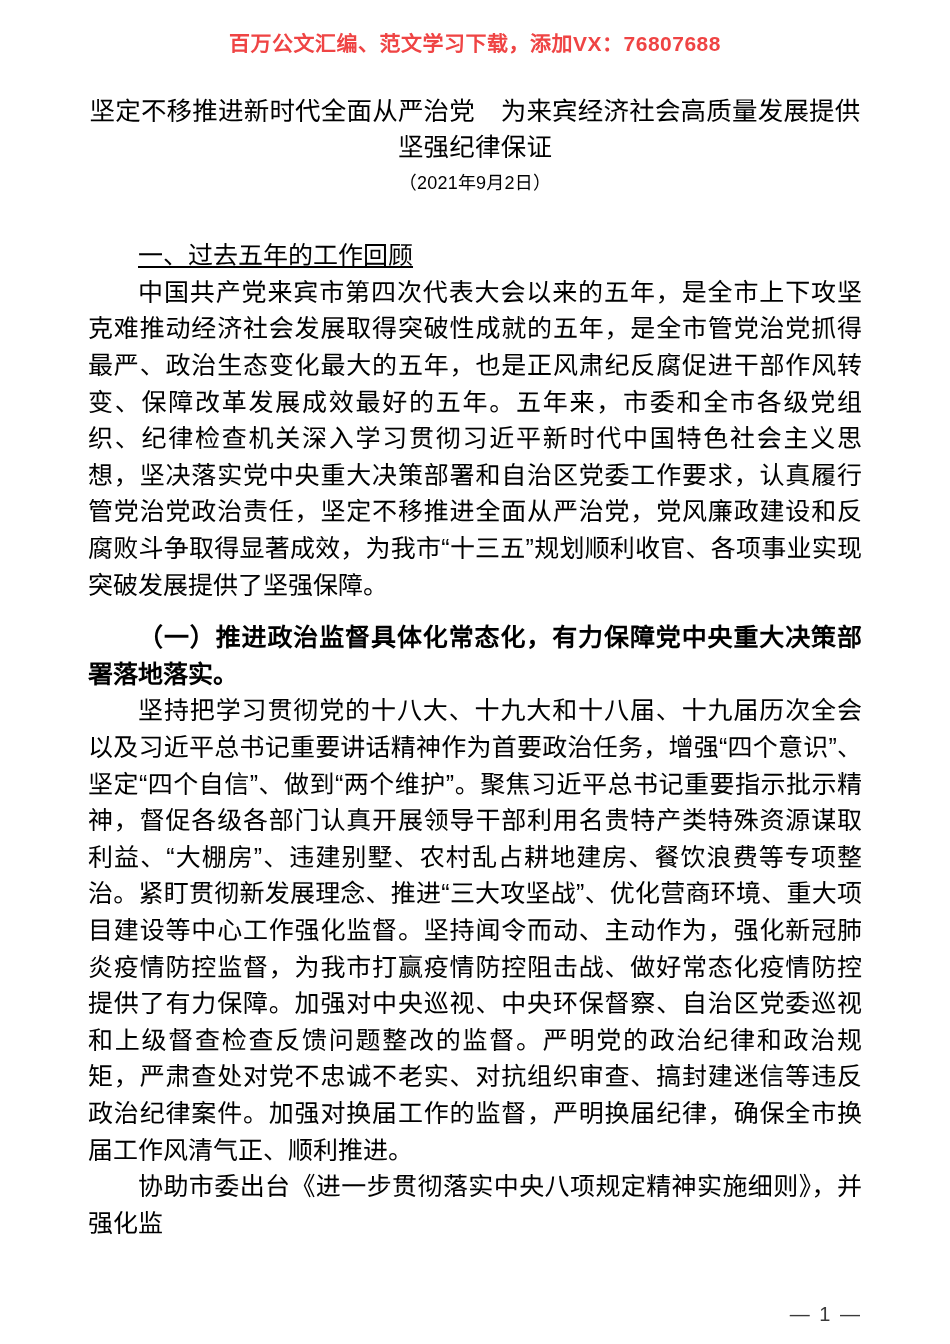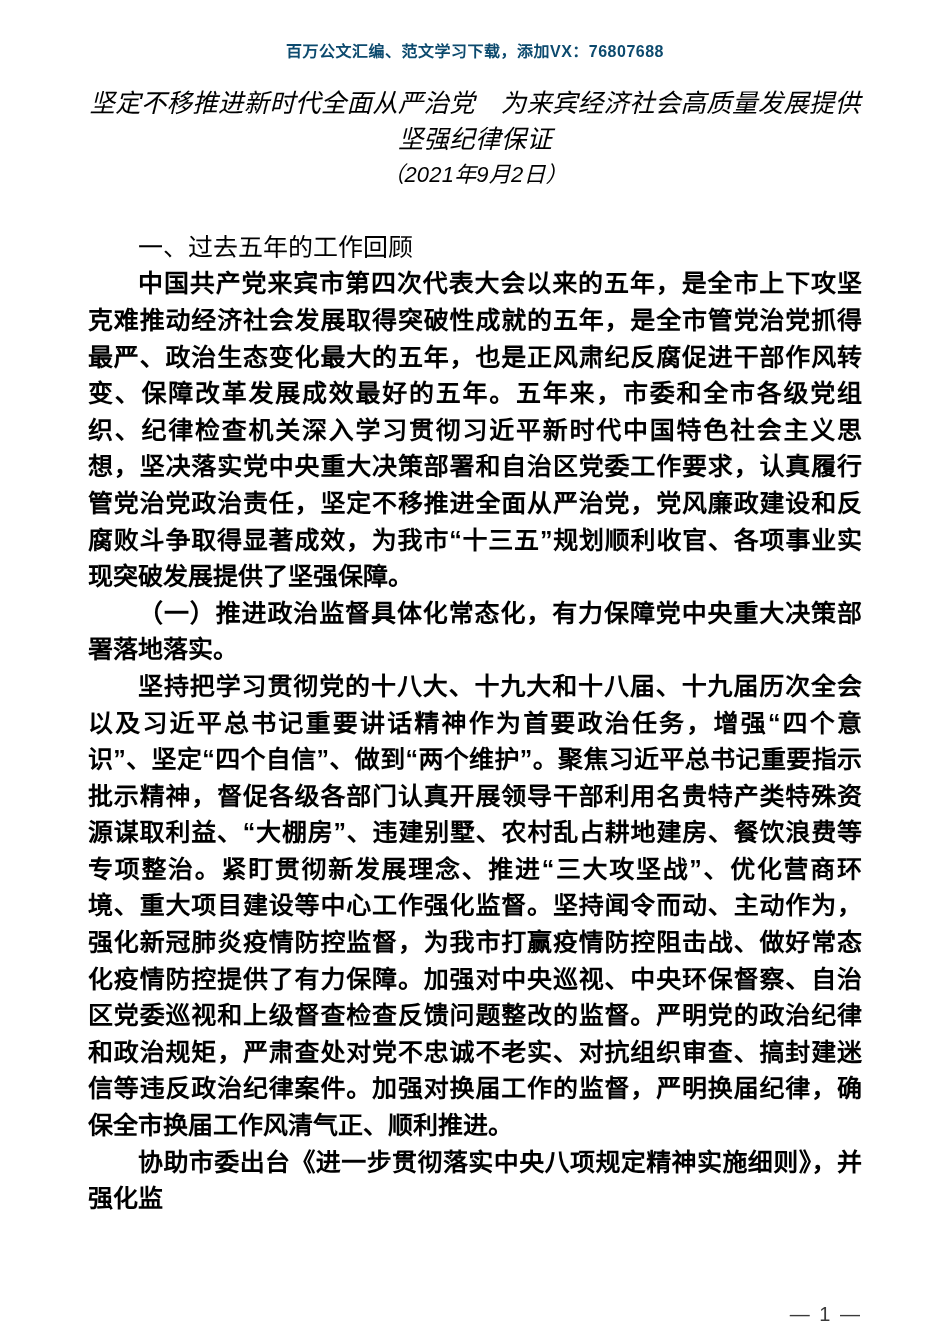--- a/index.html
+++ b/index.html
@@ -21,75 +21,75 @@
     position: relative;
     width: 950px;
     height: 1344px;
     box-sizing: border-box;
     padding: 0 88px;
   }
 
   
   .promo-banner {
     text-align: center;
-    font-size: 16px;
+    font-size: 21px;
     font-weight: 700;
-    color: #0c4a6e;
+    color: #ef4444;
     letter-spacing: 0.5px;
-    padding-top: 42px;
+    padding-top: 30px;
     line-height: 1.3;
     white-space: nowrap;
   }
 
   
   .doc-title-block {
-    margin-top: 22px;
-    font-style: italic;
+    margin-top: 36px;
   }
   .doc-title {
     text-align: center;
     font-size: 25.5px;
     font-weight: 400;
     line-height: 36px;
     letter-spacing: 0.2px;
   }
   .doc-subtitle {
     text-align: center;
     font-size: 25.5px;
     font-weight: 400;
     line-height: 36px;
     letter-spacing: 0.2px;
   }
   .doc-date {
     text-align: center;
-    font-size: 22px;
+    font-size: 18px;
     font-weight: 400;
     line-height: 36px;
     letter-spacing: 0.2px;
   }
 
   
   .body-content {
     margin-top: 36px;
   }
   .para {
     font-size: 25px;
     line-height: 36.6px;
     text-align: justify;
     text-justify: inter-ideograph;
     text-indent: 50px;
     margin: 0;
     letter-spacing: 0px;
-    font-weight: bold;
   }
   .para.bold {
     font-weight: 700;
+    margin-top: 16px;
   }
   .para.section-head {
     font-weight: 400;
+    text-decoration: underline;
   }
 
   
   .page-footer {
     position: absolute;
     left: 0;
     right: 0;
     bottom: 18px;
     text-align: right;
     padding-right: 88px;

